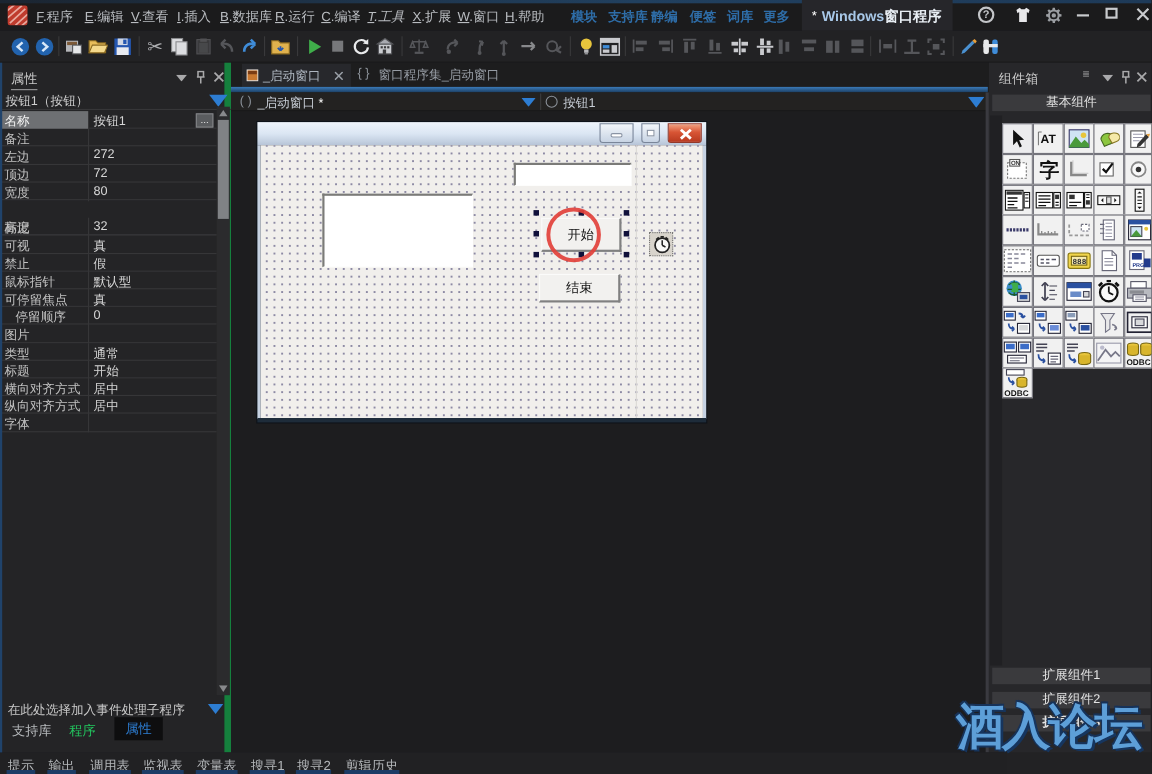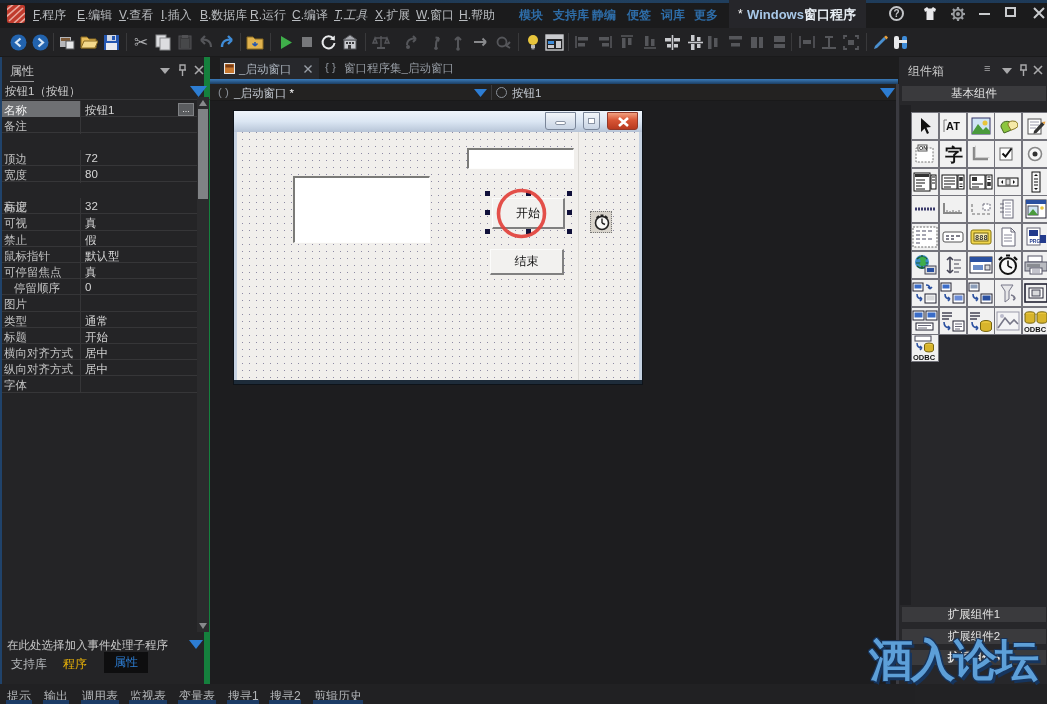--- a/index.html
+++ b/index.html
@@ -359,20 +359,25 @@
     <div class="prow" style="top:44.0px;">
         <span class="plabel" style="left:0;top:0;width:80px;height:16px;background:#6e7073;color:#f2f2f2;padding:2px 0 0 4px;left:0;">名称</span>
         <span class="pcol"></span>
         <span class="pval">按钮1</span>
       <span class="abs" style="left:178px;top:2px;width:16px;height:13px;background:#5a5c5f;border:1px solid #808285;color:#e8e8e8;font-size:9px;text-align:center;line-height:11px;">...</span>
       </div>
     <div class="prow" style="top:60.2px;">
         <span class="plabel">备注</span>
         <span class="pcol"></span>
       </div>
+    <div class="prow" style="top:76.4px;">
+        <span class="plabel">左边</span>
+        <span class="pcol"></span>
+        <span class="pval">272</span>
+      </div>
     <div class="prow" style="top:92.6px;">
         <span class="plabel">顶边</span>
         <span class="pcol"></span>
         <span class="pval">72</span>
       </div>
     <div class="prow" style="top:108.8px;">
         <span class="plabel">宽度</span>
         <span class="pcol"></span>
         <span class="pval">80</span>
       </div>
@@ -451,21 +456,21 @@
 
     <div class="abs" style="left:0;top:579px;width:210px;height:16px;">
       <span style="position:absolute;left:7px;top:2px;font-size:11.5px;color:#c9c9c9;">在此处选择加入事件处理子程序</span>
       <svg class="abs" style="left:189px;top:4px;" width="14" height="9" viewBox="0 0 14 9">
           <path d="M0 0 L14 0 L7 9 Z" fill="#2d7dd2"></path>
         </svg>
     </div>
 
     <div class="abs" style="left:0;top:595px;width:210px;height:21px;font-size:12px;">
       <span class="abs" style="left:11px;top:4px;color:#b4b7ba;">支持库</span>
-      <span class="abs" style="left:63px;top:4px;color:#eab308;">程序</span>
+      <span class="abs" style="left:63px;top:4px;color:#22c55e;">程序</span>
       <span class="abs" style="left:104px;top:0;width:44px;height:21px;background:#0e0e0f;color:#2d7dd2;text-align:center;line-height:21px;">属性</span>
     </div>
   </div>
   <div id="editor">
 
     <div class="abs" style="left:0;top:0;width:689px;height:22px;background:#1d1d1e;">
       <div class="abs" style="left:10px;top:1px;width:99px;height:21px;background:#27282c;">
         <svg class="abs" style="left:4px;top:5px;" width="11" height="11" viewBox="0 0 11 11">
             <rect x="0.5" y="0.5" width="10" height="10" fill="#c87830" stroke="#e8e8e8"></rect>
             <rect x="1.5" y="1.5" width="8" height="3" fill="#7a3c14"></rect>

